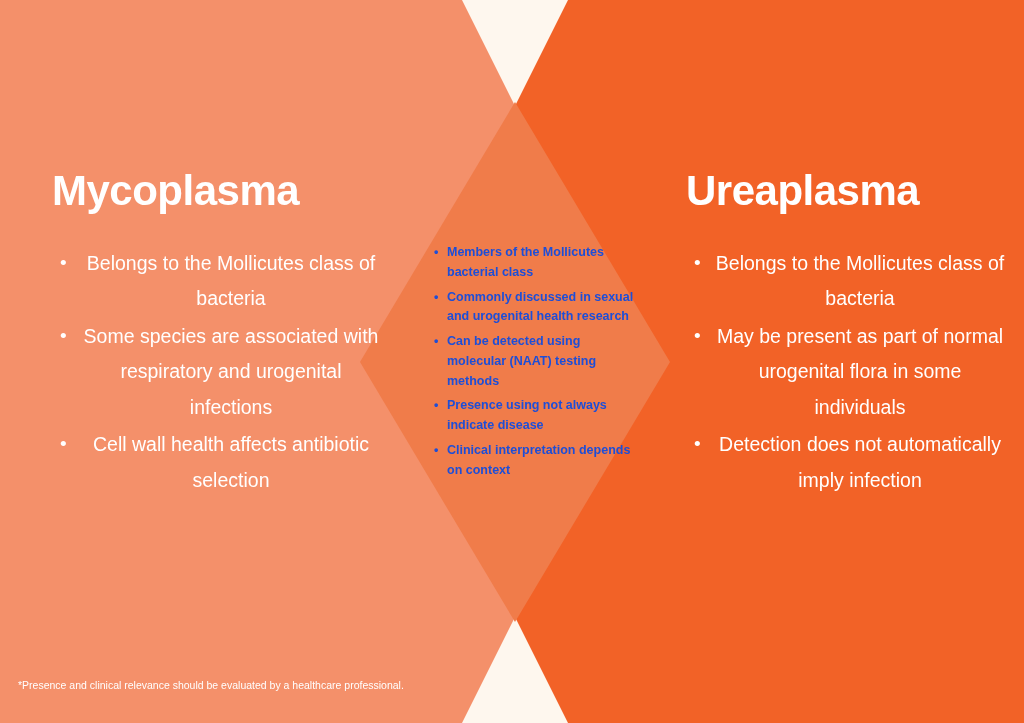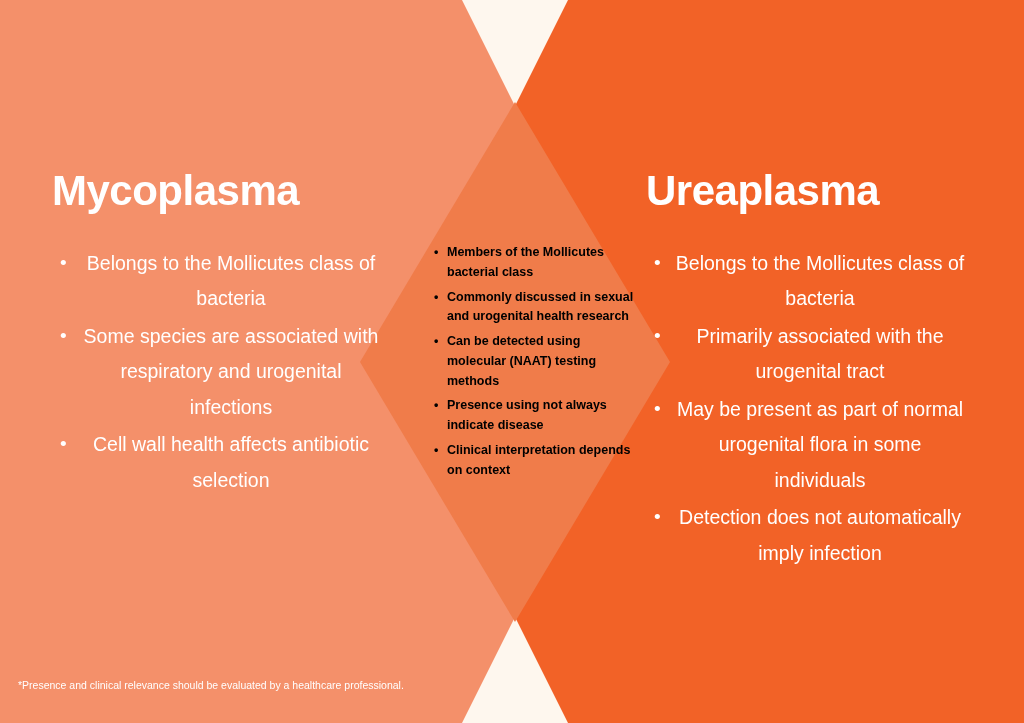--- a/index.html
+++ b/index.html
@@ -68,21 +68,21 @@
   .col {
     position: absolute;
     color: #ffffff;
   }
   .col-left {
     left: 52px;
     top: 170px;
     width: 330px;
   }
   .col-right {
-    left: 646px;
+    left: 686px;
     top: 170px;
     width: 320px;
   }
   .col-title {
     font-size: 42px;
     font-weight: bold;
     letter-spacing: -0.5px;
     margin: 0 0 34px 0;
     line-height: 1;
   }
@@ -105,21 +105,21 @@
     left: -20px;
     top: 0;
     font-size: 19px;
   }
 
   .center-list-wrap {
     position: absolute;
     left: 430px;
     top: 243px;
     width: 205px;
-    color: #000000;
+    color: #1d4ed8;
   }
   ul.center-list {
     margin: 0;
     padding: 0 0 0 17px;
     list-style: none;
   }
   ul.center-list li {
     position: relative;
     font-size: 12.5px;
     font-weight: bold;
@@ -160,21 +160,20 @@
       <li>Belongs to the Mollicutes class of bacteria</li>
       <li>Some species are associated with respiratory and urogenital infections</li>
       <li>Cell wall health affects antibiotic selection</li>
     </ul>
   </div>
 
   <div class="col col-right">
     <h1 class="col-title">Ureaplasma</h1>
     <ul class="side-list">
       <li>Belongs to the Mollicutes class of bacteria</li>
-      <li>Primarily associated with the urogenital tract</li>
       <li>May be present as part of normal urogenital flora in some individuals</li>
       <li>Detection does not automatically imply infection</li>
     </ul>
   </div>
 
   <div class="center-list-wrap">
     <ul class="center-list">
       <li>Members of the Mollicutes bacterial class</li>
       <li>Commonly discussed in sexual and urogenital health research</li>
       <li>Can be detected using molecular (NAAT) testing methods</li>

